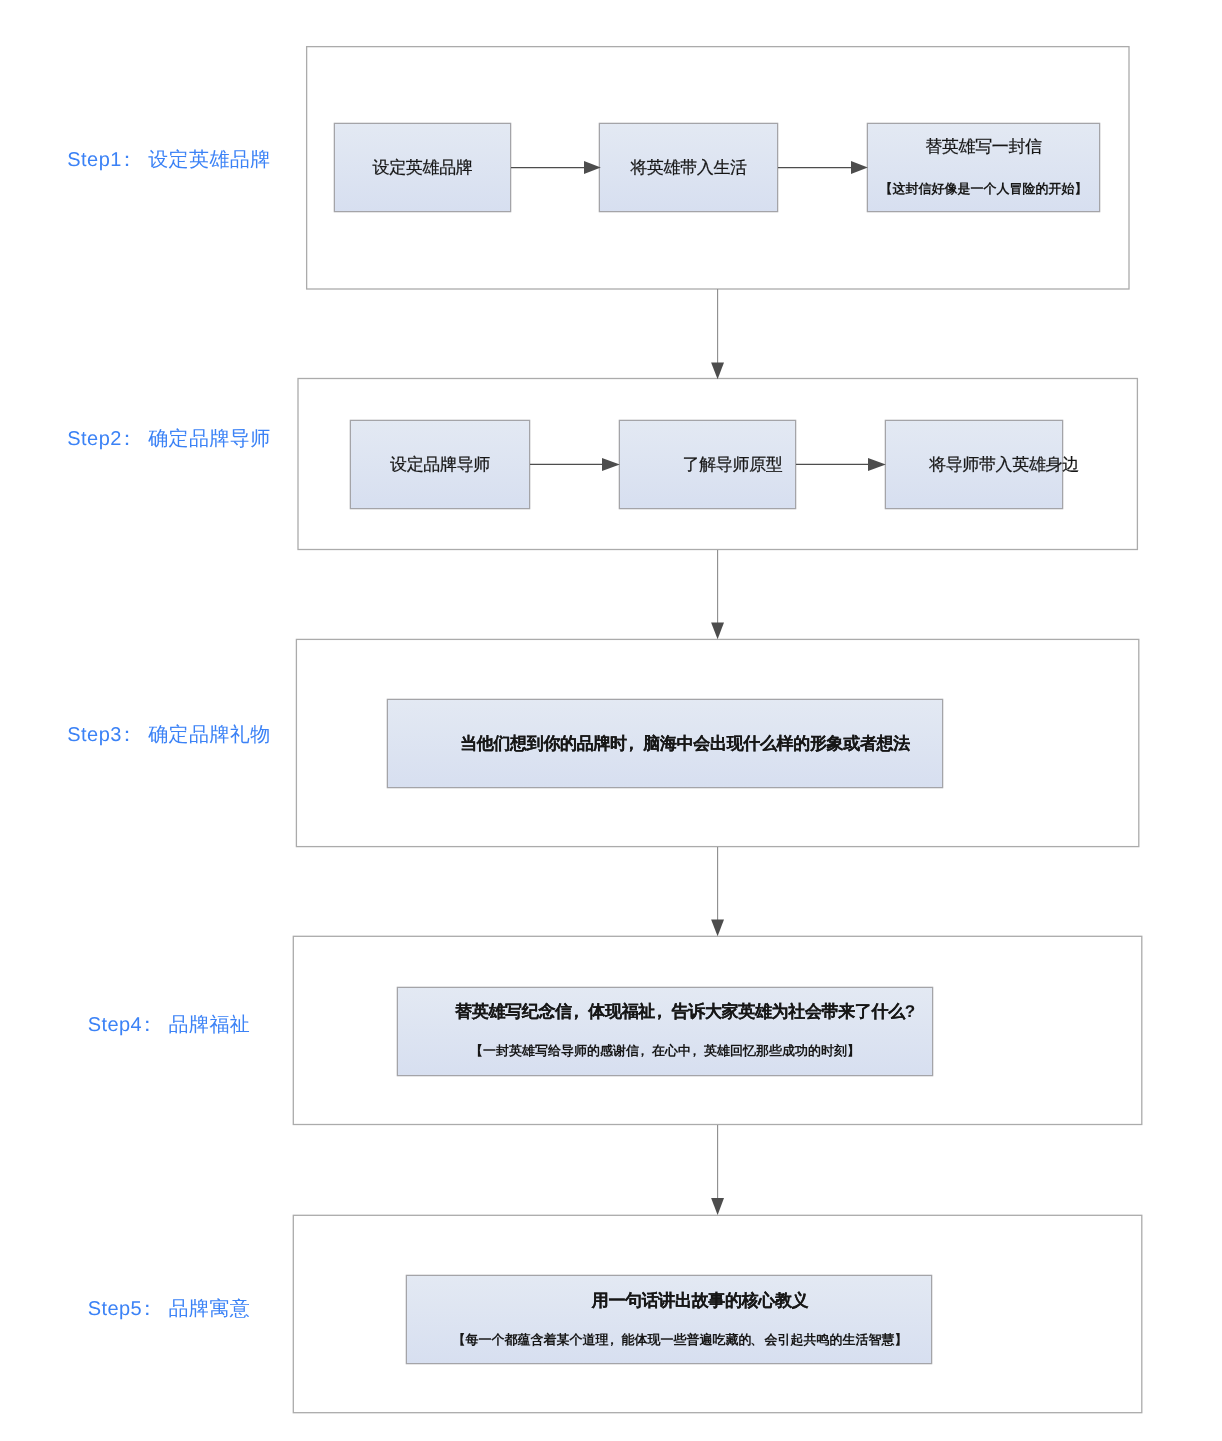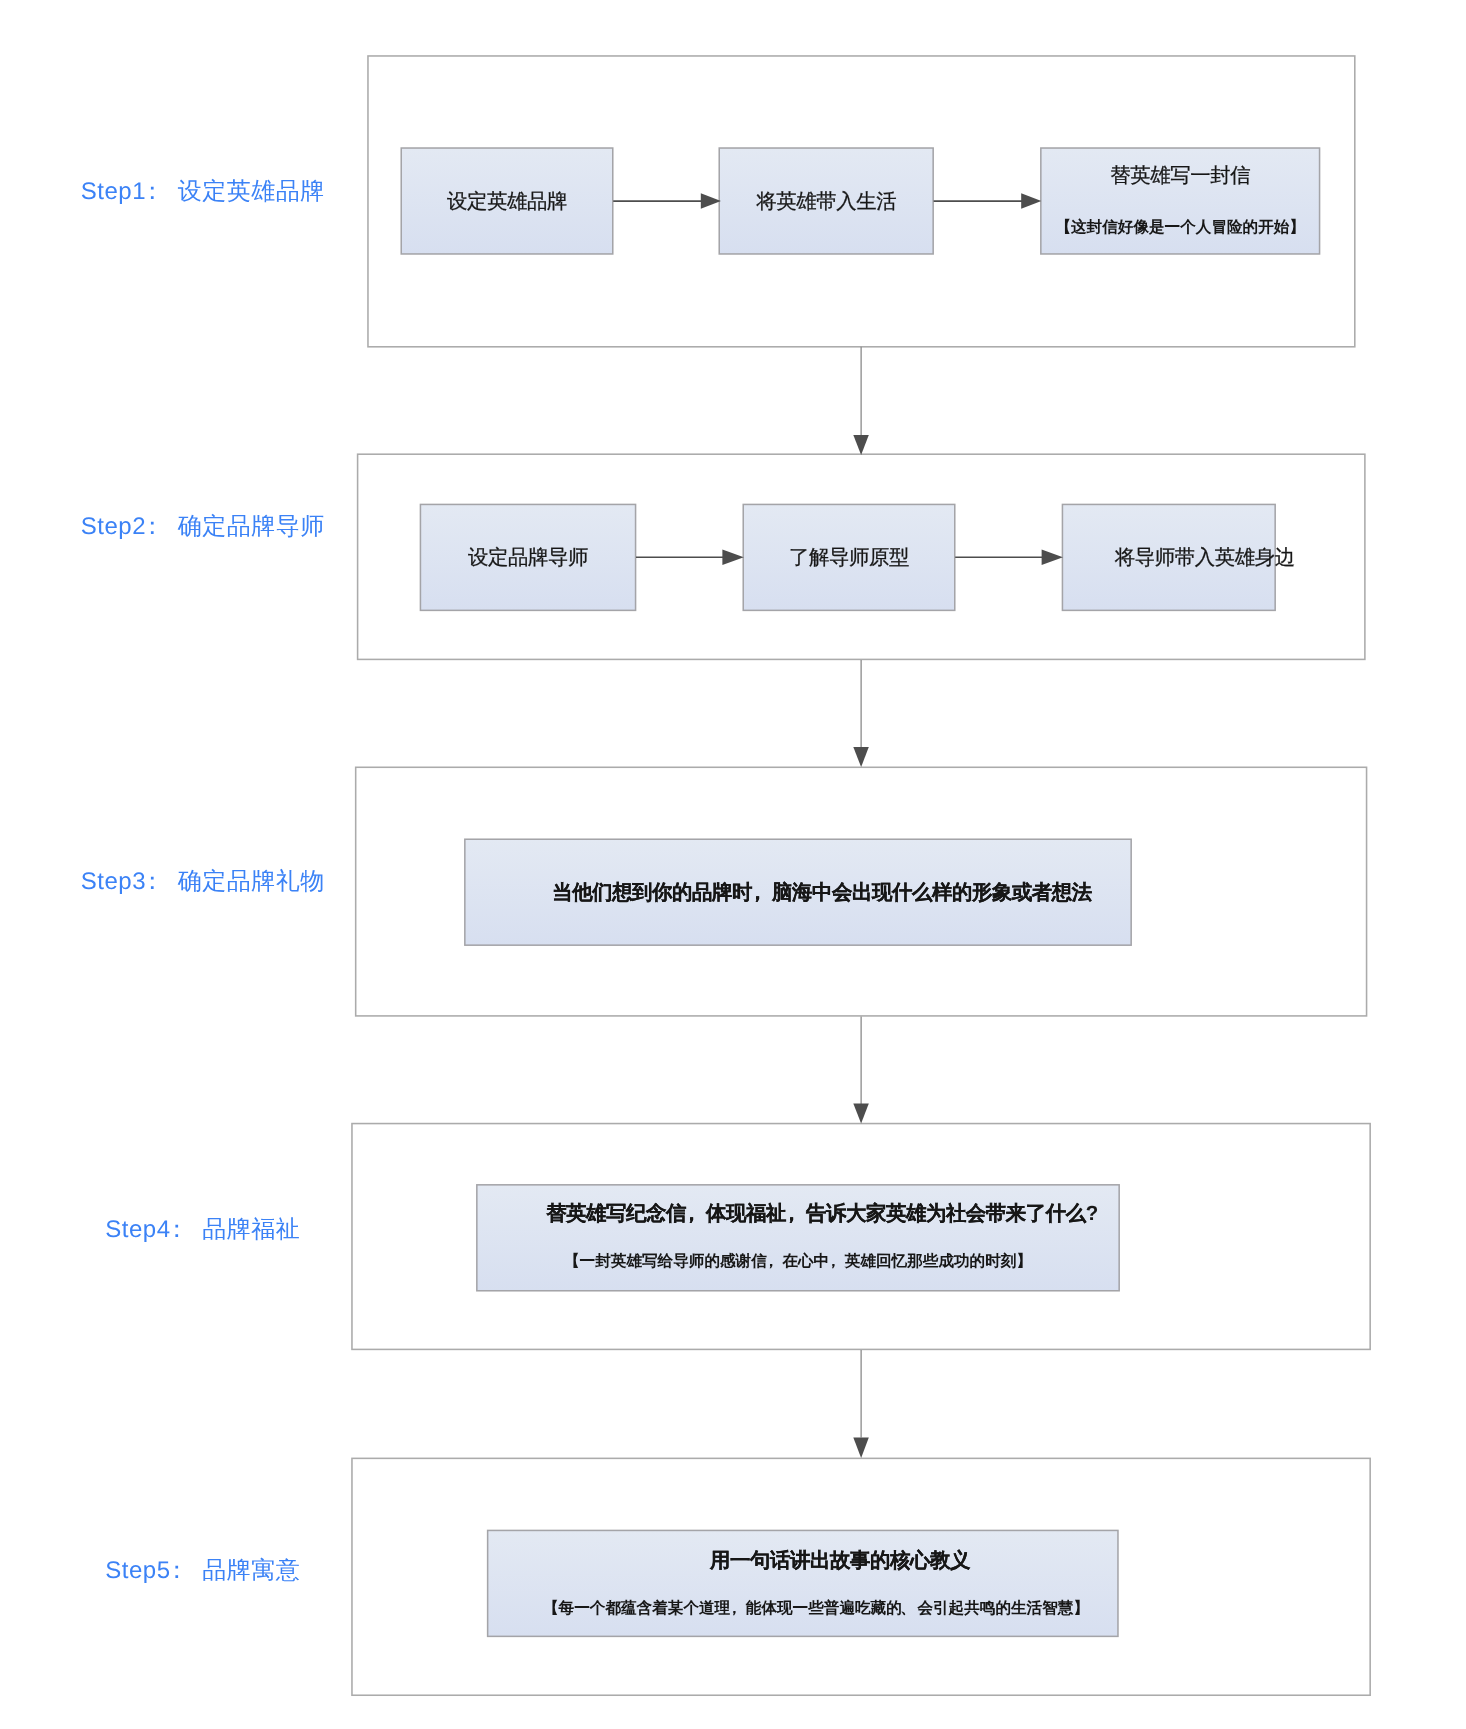--- a/index.html
+++ b/index.html
@@ -96,21 +96,21 @@
     <div class="ttl" style="top:14.7px;">替英雄写一封信</div>
     <div class="sub" style="top:58.5px;">【这封信好像是一个人冒险的开始】</div>
   </div>
   <div class="node-text" style="left:599px;top:123px;width:179px;height:89px;">
     <div class="ttl" style="top:35.5px;">将英雄带入生活</div>
   </div>
 
   <div class="node-text" style="left:350px;top:420px;width:180px;height:114px;">
     <div class="ttl" style="top:35.5px;">设定品牌导师</div>
   </div>
-  <div class="node-text" style="left:619px;top:420px;width:177px;height:89px;">
+  <div class="node-text" style="left:644px;top:420px;width:177px;height:89px;">
     <div class="ttl" style="top:35.5px;">了解导师原型</div>
   </div>
   <div class="node-text" style="left:885px;top:420px;width:178px;height:89px;">
     <div class="ttl" style="top:35.5px;padding-left:44px;">将导师带入英雄身边</div>
   </div>
 
   <div class="node-text" style="left:387px;top:699px;width:556px;height:89px;">
     <div class="ttl b" style="top:35.5px;"><span>当</span><span>他</span><span>们</span><span>想</span><span>到</span><span>你</span><span>的</span><span>品</span><span>牌</span><span>时</span><span class="fwc">，</span><span>脑</span><span>海</span><span>中</span><span>会</span><span>出</span><span>现</span><span>什</span><span>么</span><span>样</span><span>的</span><span>形</span><span>象</span><span>或</span><span>者</span><span>想</span><span>法</span></div>
   </div>
 

